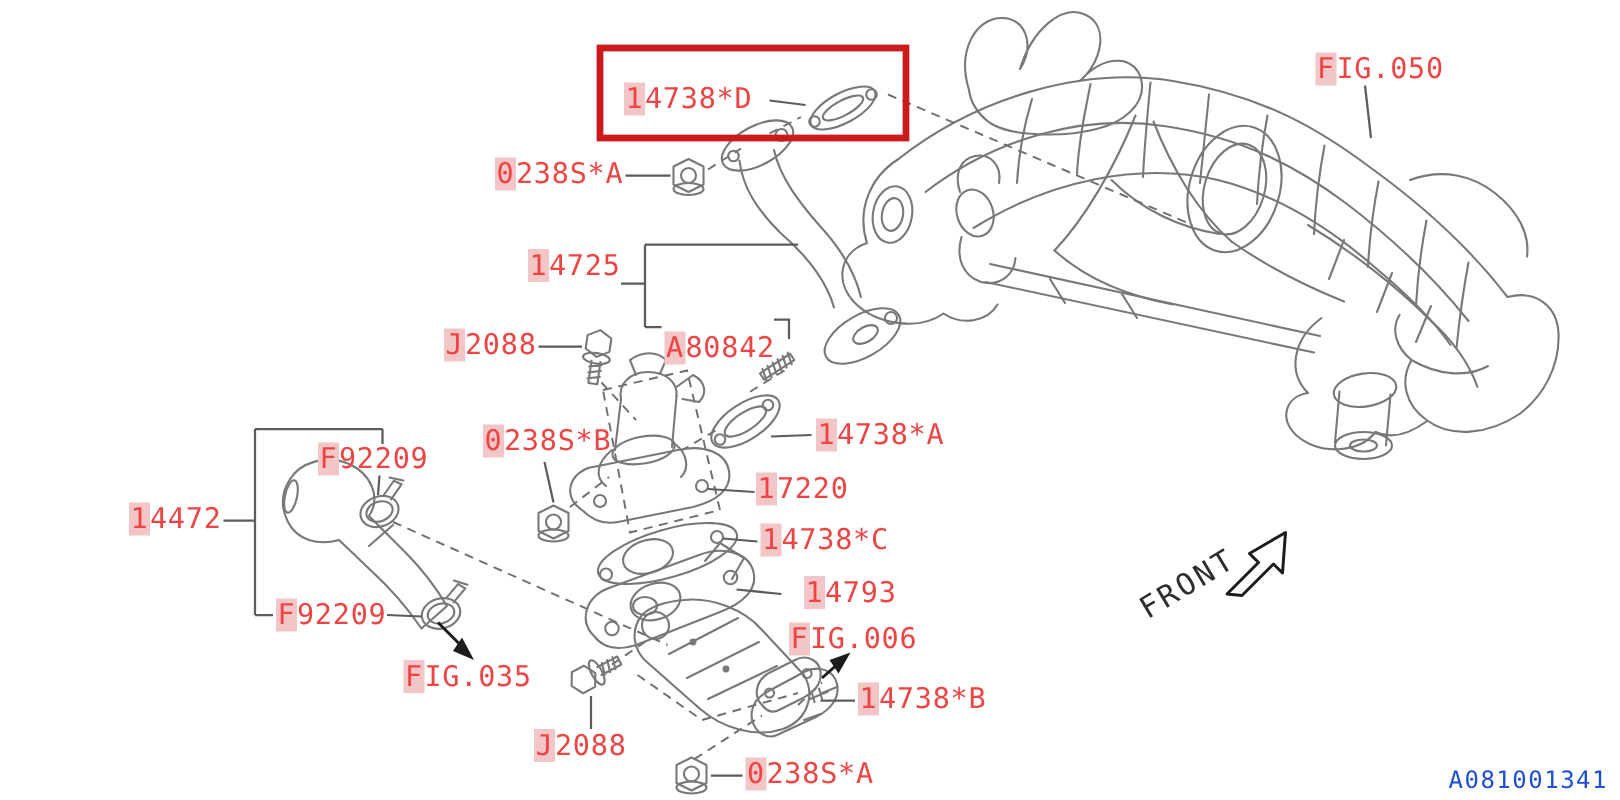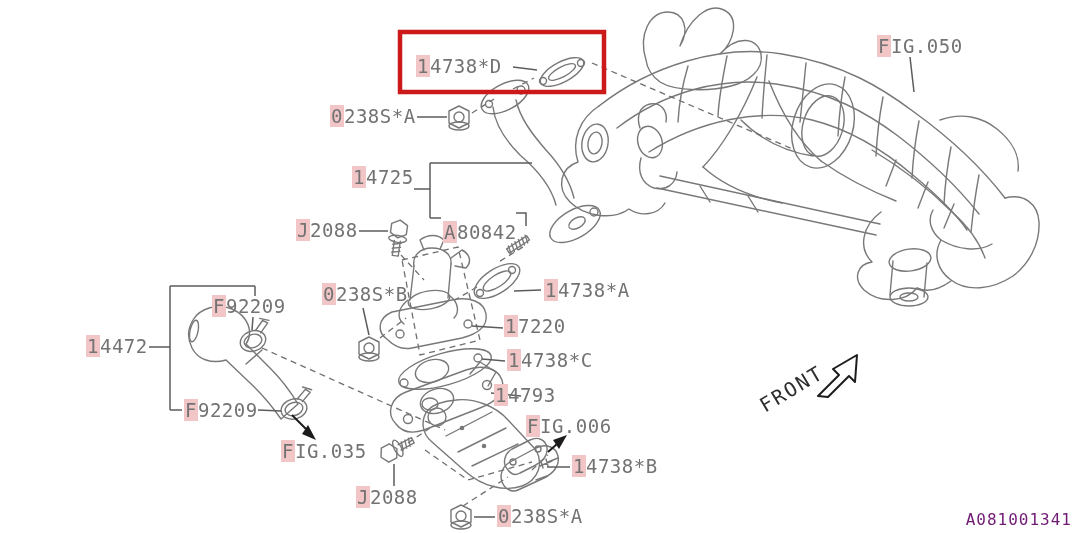--- a/index.html
+++ b/index.html
@@ -1,22 +1,22 @@
 <!DOCTYPE html>
 <html><head>
 <meta charset="utf-8">
 <style>
   html,body{margin:0;padding:0;background:#ffffff;}
   .stage{position:relative;width:1080px;height:533px;background:#fff;overflow:hidden;
          font-family:"DejaVu Sans Mono","Liberation Mono",monospace;}
   .art{position:absolute;left:0;top:0;}
-  .plabel{position:absolute;font-size:19px;line-height:21px;color:#737373;
+  .plabel{position:absolute;font-size:19px;line-height:21px;color:#ef4444;
           letter-spacing:.5px;white-space:pre;cursor:pointer;text-align:center;}
   .plabel::first-letter{background:#f2c6c6;padding:0 1px;}
-  .doc-code{position:absolute;right:8px;top:510px;font-size:16px;color:#701a75;letter-spacing:1px;}
+  .doc-code{position:absolute;right:8px;top:510px;font-size:16px;color:#1d4ed8;letter-spacing:1px;}
   
   .part{stroke:#787878;fill:none;stroke-width:1.4;stroke-linecap:round;stroke-linejoin:round;}
   .partw{stroke:#787878;fill:#ffffff;stroke-width:1.4;stroke-linecap:round;stroke-linejoin:round;}
   .lead{stroke:#5c5c5c;fill:none;stroke-width:1.5;}
   .dash{stroke:#6f6f6f;fill:none;stroke-width:1.3;stroke-dasharray:6 4.5;}
   .blk{stroke:#1c1c1c;fill:none;stroke-width:2;stroke-linejoin:round;}
   .fillb{fill:#1c1c1c;stroke:none;}
   .redbox{fill:none;stroke:#cc1a1a;stroke-width:4.5;}
   .front-text{font-family:"DejaVu Sans Mono","Liberation Mono",monospace;font-size:20px;
               fill:#2e2e2e;letter-spacing:2px;}
@@ -247,25 +247,25 @@
 
   <div class="plabel" style="left:416px;top:56px">14738*D</div>
   <div class="plabel" style="left:330px;top:106px">0238S*A</div>
   <div class="plabel" style="left:352px;top:167px">14725</div>
   <div class="plabel" style="left:296px;top:220px">J2088</div>
   <div class="plabel" style="left:443px;top:222px">A80842</div>
   <div class="plabel" style="left:322px;top:284px">0238S*B</div>
   <div class="plabel" style="left:212px;top:296px">F92209</div>
   <div class="plabel" style="left:86px;top:336px">14472</div>
   <div class="plabel" style="left:184px;top:400px">F92209</div>
-  <div class="plabel" style="left:281px;top:441px">FIG.035</div>
+  <div class="plabel" style="left:269px;top:441px">FIG.035</div>
   <div class="plabel" style="left:356px;top:487px">J2088</div>
   <div class="plabel" style="left:497px;top:506px">0238S*A</div>
   <div class="plabel" style="left:504px;top:316px">17220</div>
   <div class="plabel" style="left:544px;top:280px">14738*A</div>
   <div class="plabel" style="left:507px;top:350px">14738*C</div>
-  <div class="plabel" style="left:494px;top:385px">14793</div>
+  <div class="plabel" style="left:536px;top:385px">14793</div>
   <div class="plabel" style="left:526px;top:416px">FIG.006</div>
   <div class="plabel" style="left:572px;top:456px">14738*B</div>
   <div class="plabel" style="left:877px;top:36px">FIG.050</div>
 
   <div class="doc-code">A081001341</div>
 </div>
 
 </body></html>

